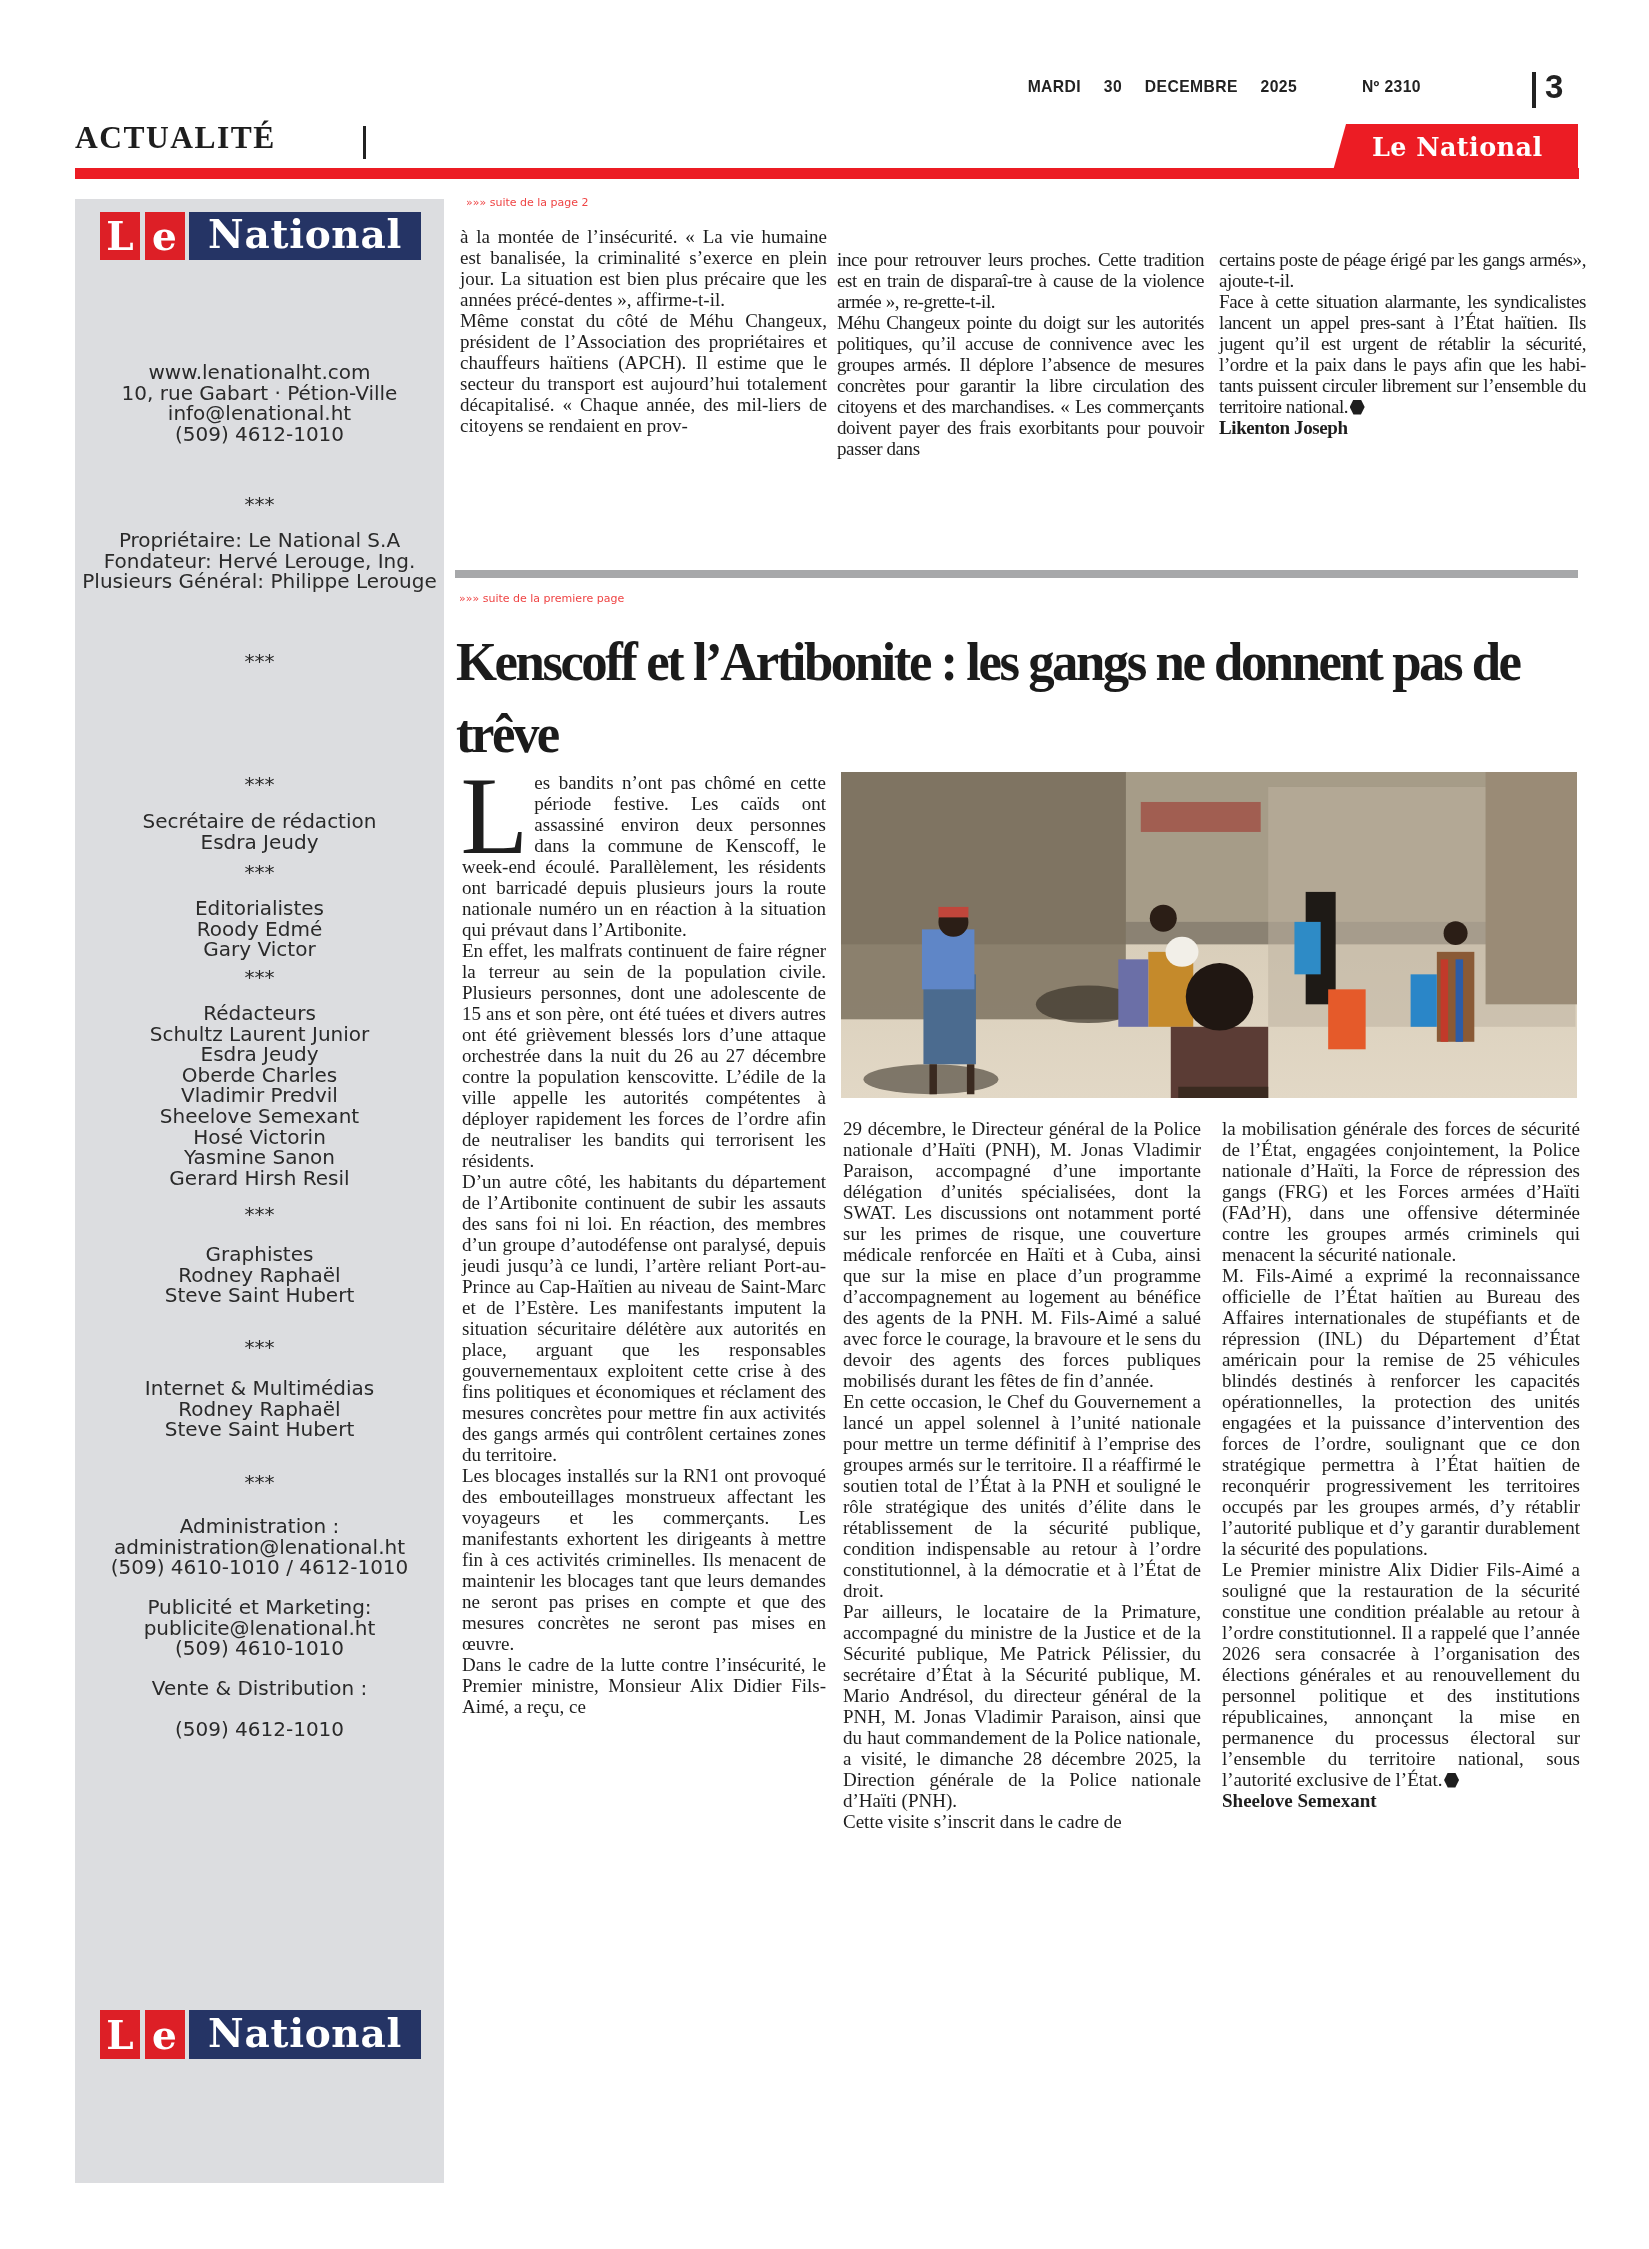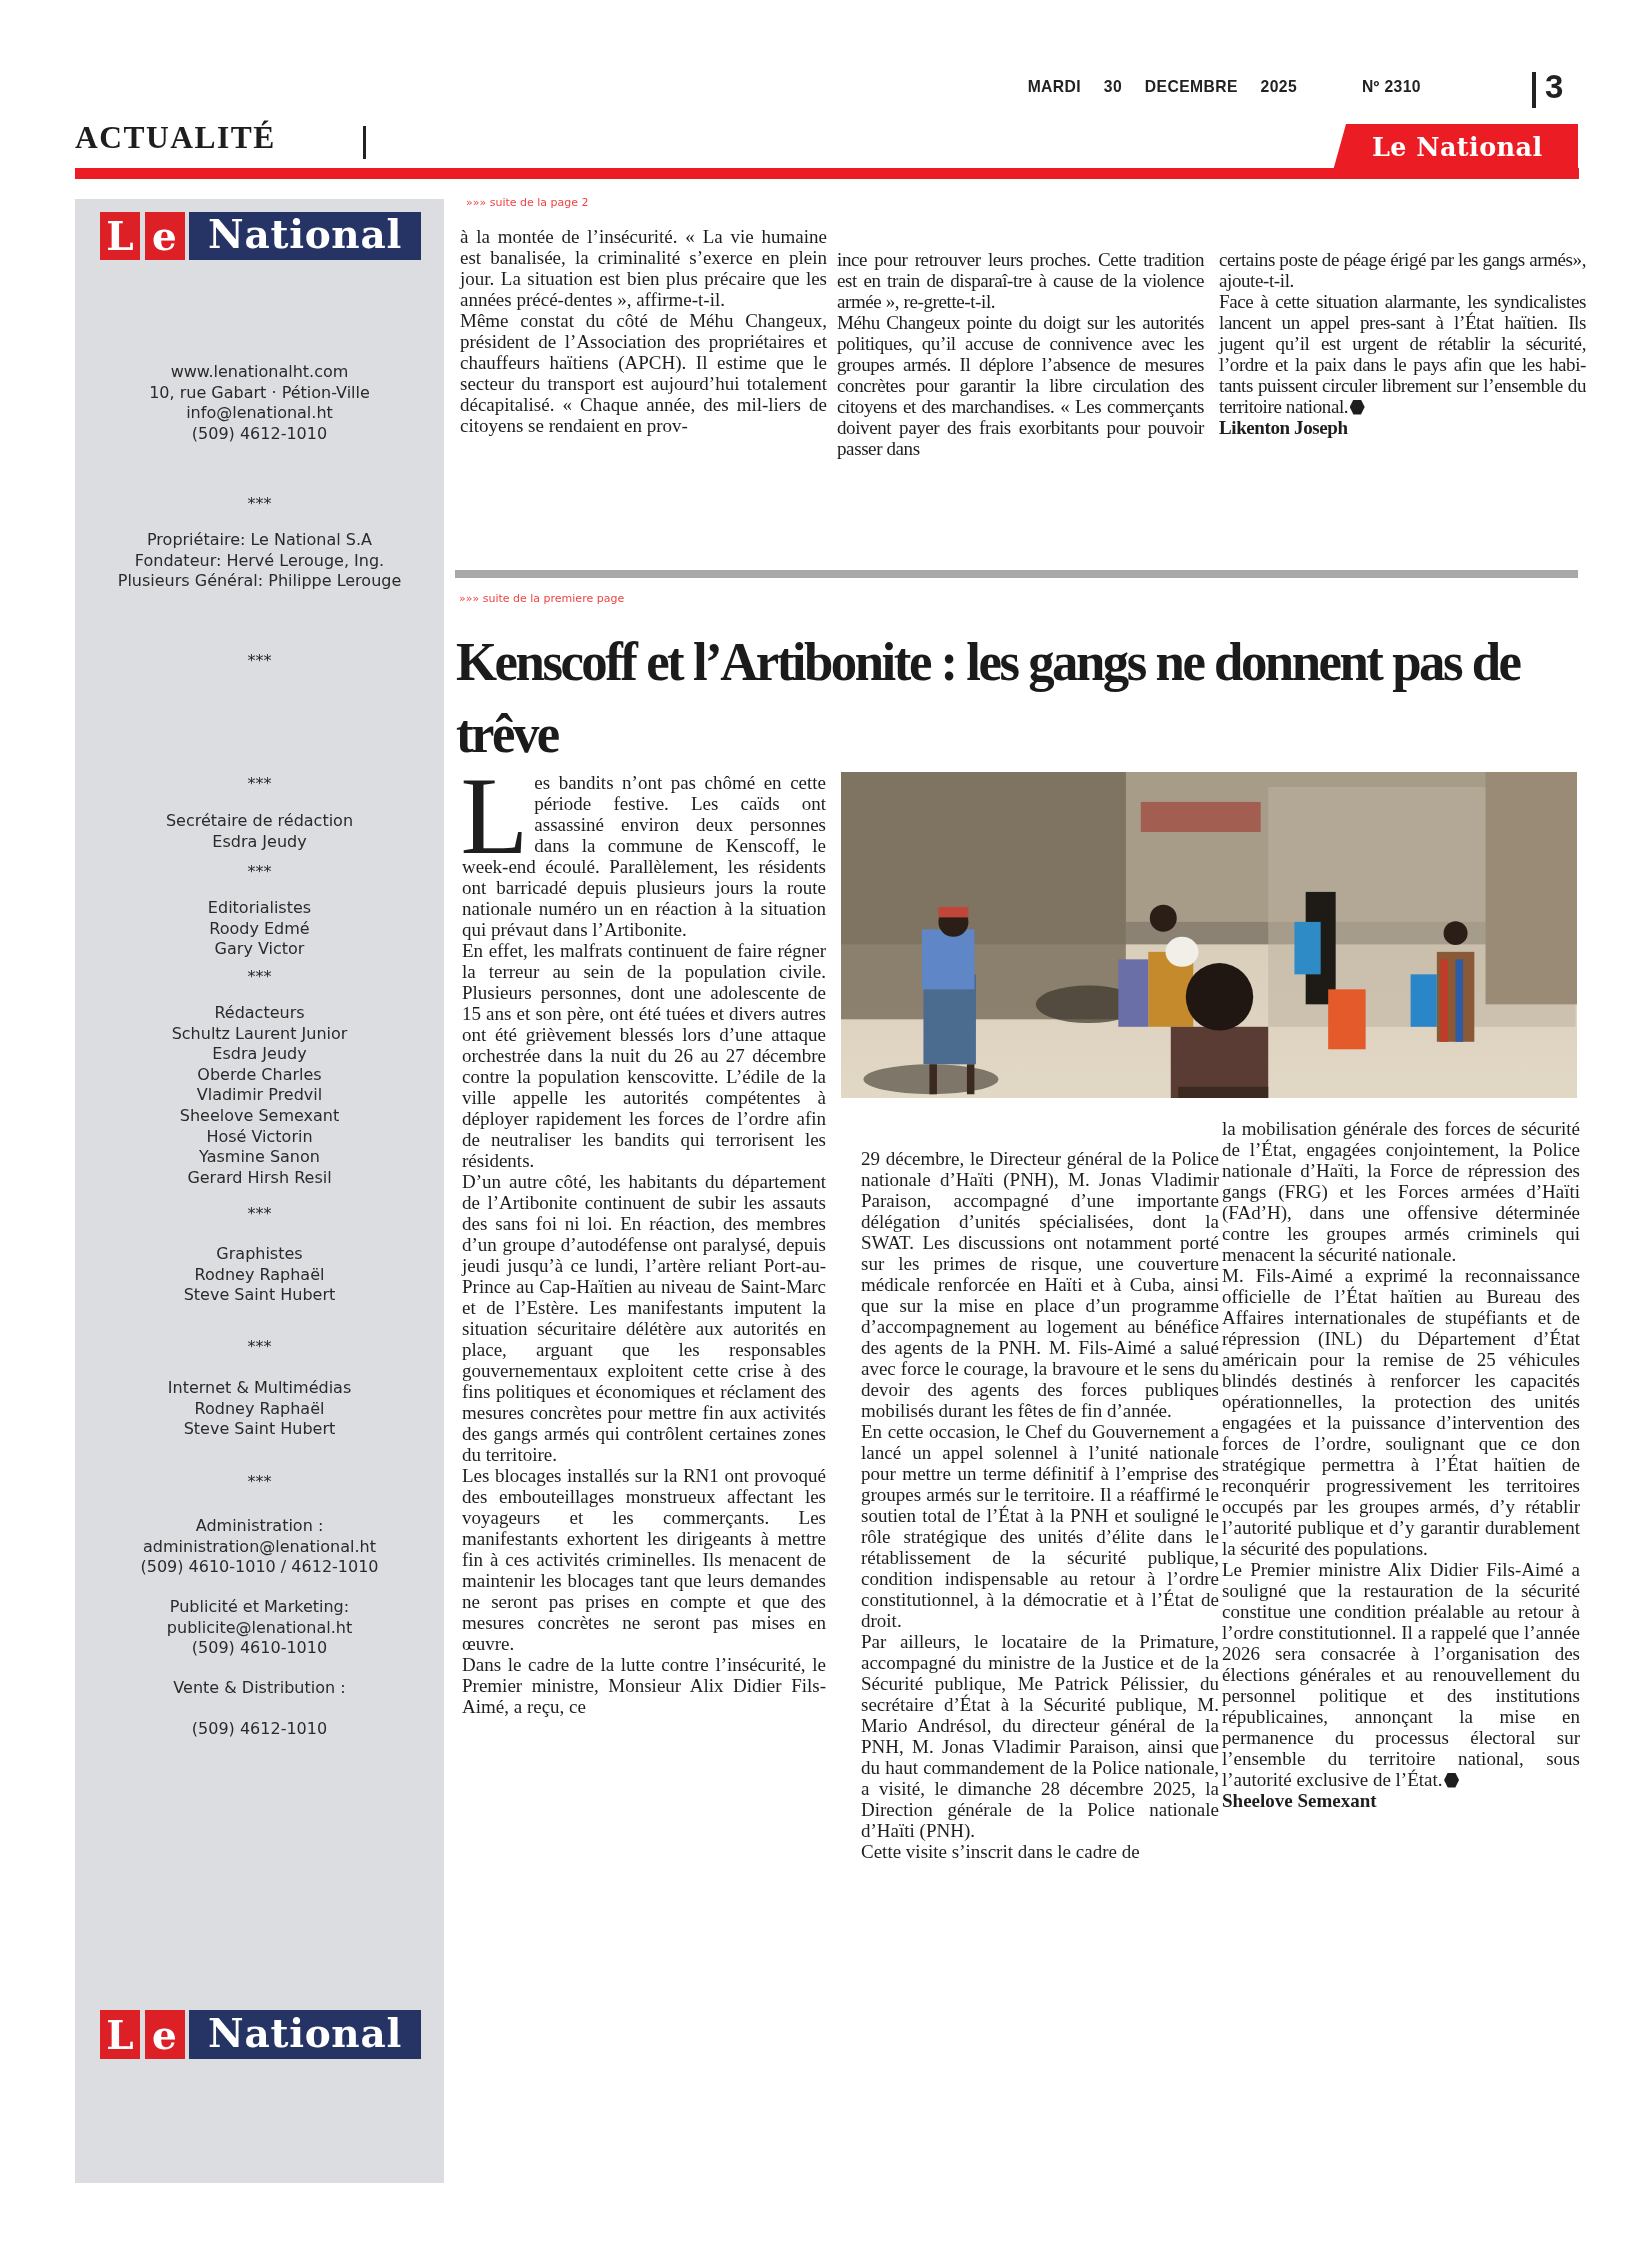--- a/index.html
+++ b/index.html
@@ -20,40 +20,40 @@
 
   
   .sidebar { position: absolute; top: 199px; left: 75px; width: 369px; height: 1984px; background: #dcdde0; }
   .logo { position: absolute; left: 25px; display: flex; height: 48px; }
   .logo-top { top: 12.7px; }
   .logo-bottom { top: 1811px; height: 49px; }
   .logo .box { background: #dd1f26; color: #fff; font-family: "DejaVu Serif", serif; font-weight: bold; font-size: 39px; display: flex; align-items: center; justify-content: center; margin-right: 4.5px; }
   .logo .l { width: 40px; }
   .logo .e { width: 40px; }
   .logo .nat { background: #253465; width: 232px; margin-right: 0; font-size: 39px; padding-bottom: 3px; letter-spacing: 0.7px; }
-  .masthead { position: absolute; left: 0; width: 100%; text-align: center; font-family: "DejaVu Sans", sans-serif; font-size: 16px; line-height: 20.6px; color: #2a2a2a; }
+  .masthead { position: absolute; left: 0; width: 100%; text-align: center; font-family: "DejaVu Sans", sans-serif; font-size: 20px; line-height: 20.6px; color: #2a2a2a; }
 
   
   .kicker { position: absolute; font-family: "DejaVu Sans", sans-serif; font-size: 11px; color: #ef4444; white-space: nowrap; }
   .kicker-top { top: 196px; left: 466px; }
   .kicker-mid { top: 592px; left: 459px; }
   .col { position: absolute; font-family: "Liberation Serif", serif; font-size: 19px; line-height: 21px; text-align: justify; hyphens: auto; color: #1e1e1e; }
   .col p { margin: 0; text-indent: 0; }
   .col-a1 { top: 226px; left: 460px; width: 367px; }
   .col-a2 { top: 226px; left: 837px; width: 367px; }
   .col-a3 { top: 226px; left: 1219px; width: 367px; }
   .col-condensed { font-family: "Liberation Sans Narrow", "Liberation Serif", serif; letter-spacing: -0.4px; margin-top: 23px; }
   .byline { font-family: "Liberation Serif", serif; font-weight: bold; font-size: 19px; margin-top: 20px; }
   .end-mark { display: inline-block; width: 15px; height: 15px; background: #1e1e1e; clip-path: polygon(25% 0, 75% 0, 100% 50%, 75% 100%, 25% 100%, 0 50%); vertical-align: -1.5px; margin-left: 1.5px; }
 
   .grey-rule { position: absolute; top: 570px; left: 455px; width: 1123px; height: 8.2px; background: #a7a8aa; }
   .headline { position: absolute; top: 626px; left: 456px; width: 1125px; font-family: "Liberation Serif", serif; font-weight: bold; font-size: 55px; line-height: 72px; letter-spacing: -2.6px; color: #1b1b1b; transform: scaleX(0.96); transform-origin: left top; }
 
   .col-b1 { top: 772px; left: 462px; width: 364px; }
-  .col-b2 { top: 1118px; left: 861px; width: 358px; margin-top: 30px; }
+  .col-b2 { top: 1118px; left: 843px; width: 358px; }
   .col-b3 { top: 1118px; left: 1222px; width: 358px; }
   .dropcap { float: left; font-family: "Liberation Serif", serif; font-size: 111px; line-height: 81px; margin: 3px 6px 0 -1.5px; color: #1e1e1e; }
 
   
   .photo { position: absolute; top: 772px; left: 841px; width: 736px; height: 326px; overflow: hidden; background: #b8ad9a; }
   .photo svg { width: 100%; height: 100%; display: block; }
 </style>
 </head>
 <body>
 

